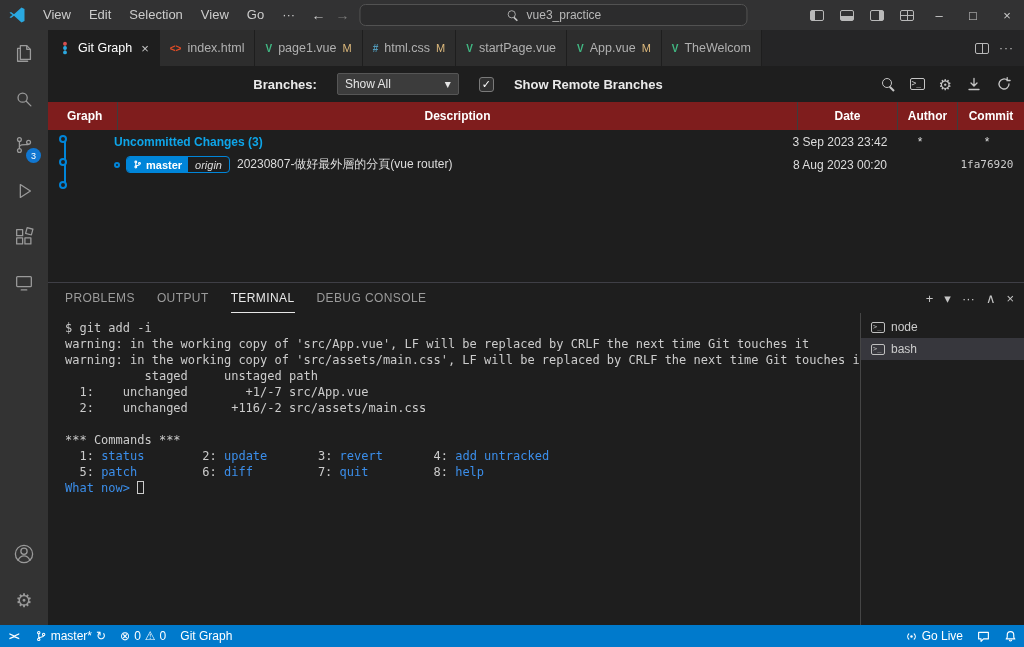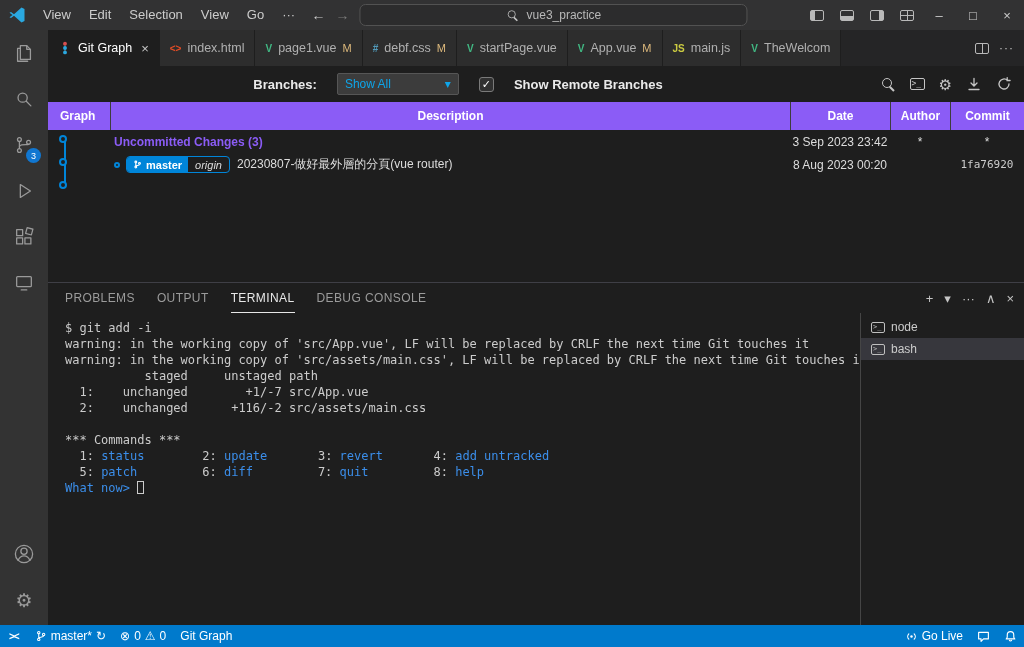--- a/index.html
+++ b/index.html
@@ -50,38 +50,38 @@
   .tab-actions { position:absolute; right:0; top:0; height:36px; background:#252526; display:flex; align-items:center; gap:10px; padding:0 10px; }
   .split-ico { width:14px; height:11px; border:1px solid #b9b9b9; border-radius:2px; position:relative; }
   .split-ico::after { content:""; position:absolute; left:50%; top:0; bottom:0; width:1px; background:#b9b9b9; }
   .more-glyph { color:#c5c5c5; font-size:12px; letter-spacing:1px; }
 
   
   .editor { height:216px; display:flex; flex-direction:column; background:#1e1e1e; flex:0 0 216px; }
   .gg-toolbar { height:36px; display:flex; align-items:center; justify-content:center; gap:10px; position:relative; }
   .gg-toolbar .cluster { display:flex; align-items:center; gap:20px; transform:translateX(-78px); }
   .gg-label { font-weight:bold; font-size:13px; color:#eaeaea; }
-  .gg-select { width:122px; height:22px; background:#3c3c3c; border:1px solid #565656; border-radius:2px; display:flex; align-items:center; justify-content:space-between; padding:0 7px; color:#0ea5e9; }
+  .gg-select { width:122px; height:22px; background:#3c3c3c; border:1px solid #565656; border-radius:2px; display:flex; align-items:center; justify-content:space-between; padding:0 7px; color:#e5e5e5; }
   .gg-checkbox { width:15px; height:15px; background:#313131; border:1px solid #7a7a7a; border-radius:3px; color:#fff; font-size:11px; display:flex; align-items:center; justify-content:center; }
   .gg-tools { position:absolute; right:12px; display:flex; align-items:center; gap:14px; }
   .gg-tools svg { stroke:#c5c5c5; fill:none; stroke-width:1.3; stroke-linecap:round; }
   .s-ico { position:relative; width:15px; height:15px; }
   .s-ico::before { content:""; position:absolute; width:8px; height:8px; border:1.6px solid #c5c5c5; border-radius:50%; left:1px; top:1px; }
   .s-ico::after { content:""; position:absolute; width:6px; height:1.6px; background:#c5c5c5; transform:rotate(45deg); left:8px; top:11px; }
   .t-ico { width:15px; height:12px; border:1px solid #c5c5c5; border-radius:2px; font-size:8px; line-height:10px; color:#c5c5c5; padding-left:1px; font-family:"DejaVu Sans Mono",monospace; }
   .gear-sm { font-size:15px; color:#c5c5c5; line-height:15px; }
 
-  .gg-header { display:grid; grid-template-columns:62px 680px 100px 60px 1fr; height:28px; background:#8b5cf6; font-weight:bold; color:#ffffff; flex:0 0 28px; }
+  .gg-header { display:grid; grid-template-columns:62px 680px 100px 60px 1fr; height:28px; background:#7f1d1d; font-weight:bold; color:#ffffff; flex:0 0 28px;padding-left:7px; }
   .gg-header > div { display:flex; align-items:center; justify-content:center; border-left:1px solid #3d3d3d; height:100%; }
   .gg-header > div:first-child { border-left:none; justify-content:flex-start; padding-left:12px; }
   .gg-rows { position:relative; flex:1; }
   .gg-row { display:grid; grid-template-columns:62px 680px 100px 60px 1fr; height:23px; align-items:center; color:#dddddd; }
   .cell-desc { display:flex; align-items:center; padding-left:4px; overflow:hidden; white-space:nowrap; }
   .cell-c { text-align:center; }
-  .desc-bold { font-weight:bold; color:#8b5cf6;text-align:right; }
+  .desc-bold { font-weight:bold; color:#0ea5e9;text-align:right; }
   .hash { font-family:"DejaVu Sans Mono",monospace; font-size:11px; color:#cccccc; }
   .graph-line { position:absolute; left:16px; top:11px; width:2px; height:47px; background:#0085d9; }
   .graph-dot { position:absolute; left:11px; width:8px; height:8px; border:2px solid #0085d9; border-radius:50%; background:#1e1e1e; }
   .head-ring { width:6px; height:6px; border:2px solid #0085d9; border-radius:50%; margin-right:6px; flex:0 0 auto; }
   .ref-pill { display:flex; align-items:stretch; border:1px solid #0085d9; border-radius:4px; overflow:hidden; height:17px; margin-right:7px; flex:0 0 auto; }
   .ref-branch { background:#0085d9; color:#fff; font-size:11px; font-weight:bold; padding:0 6px; display:flex; align-items:center; gap:4px; }
   .ref-remote { color:#dcdcdc; font-size:11px; font-style:italic; padding:0 7px; display:flex; align-items:center; }
   .redact { width:50px; height:11px; background:#0a0a0a; border-radius:6px; margin:0 auto; }
 
   
@@ -230,35 +230,31 @@
           <span class="ficon" style="color:#e44d26">&lt;&gt;</span>
           <span>index.html</span>
         </div>
         <div class="tab">
           <span class="ficon" style="color:#41b883">V</span>
           <span>page1.vue</span>
           <span class="mod">M</span>
         </div>
         <div class="tab">
           <span class="ficon" style="color:#519aba">#</span>
-          <span>debf.css</span>
+          <span>html.css</span>
           <span class="mod">M</span>
         </div>
         <div class="tab">
           <span class="ficon" style="color:#41b883">V</span>
           <span>startPage.vue</span>
         </div>
         <div class="tab">
           <span class="ficon" style="color:#41b883">V</span>
           <span>App.vue</span>
           <span class="mod">M</span>
-        </div>
-        <div class="tab">
-          <span class="ficon" style="color:#cbcb41">JS</span>
-          <span>main.js</span>
         </div>
         <div class="tab">
           <span class="ficon" style="color:#41b883">V</span>
           <span>TheWelcom</span>
         </div>
         <div class="tab-actions">
           <span class="split-ico"></span>
           <span class="more-glyph">···</span>
         </div>
       </div>

